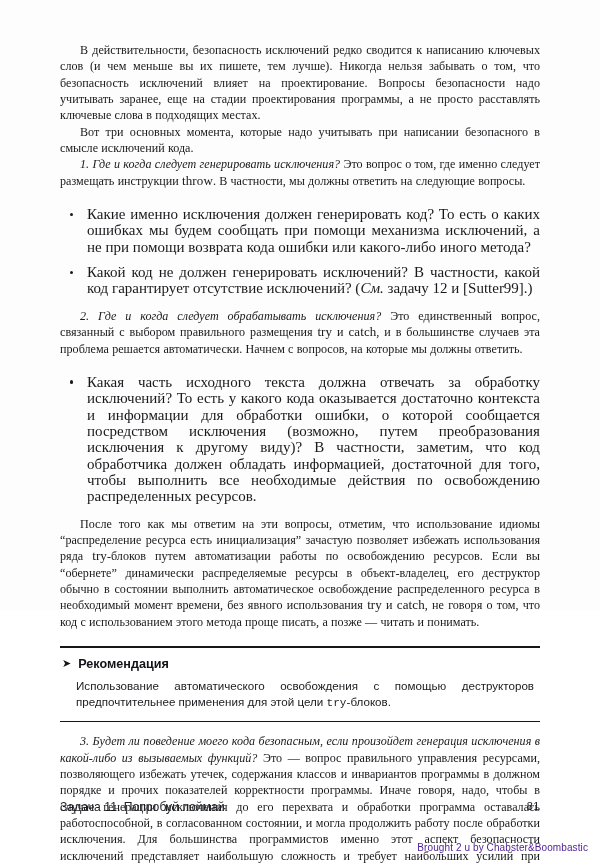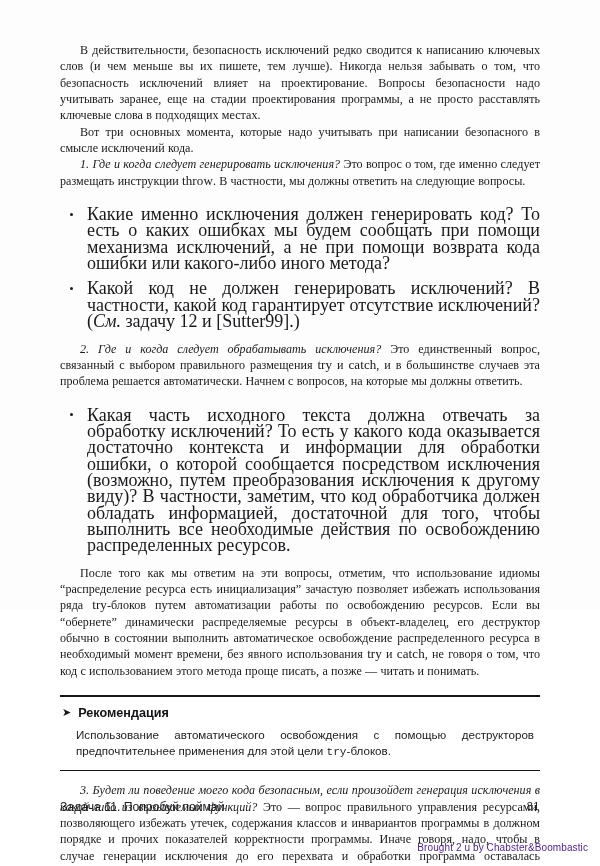--- a/index.html
+++ b/index.html
@@ -51,21 +51,21 @@
   }
   ul.bullets {
     list-style: none;
     margin: 0;
     padding: 0;
   }
   ul.bullets > li {
     position: relative;
     padding-left: 27px;
     margin-top: 9px;
-    font-size: 18px;
+    font-size: 15px;
     line-height: 16.35px;
     text-align: justify;
     color: #18191c;
   }
   ul.bullets > li .dot {
     position: absolute;
     left: 10px;
     top: 6.5px;
     width: 3.2px;
     height: 3.2px;

